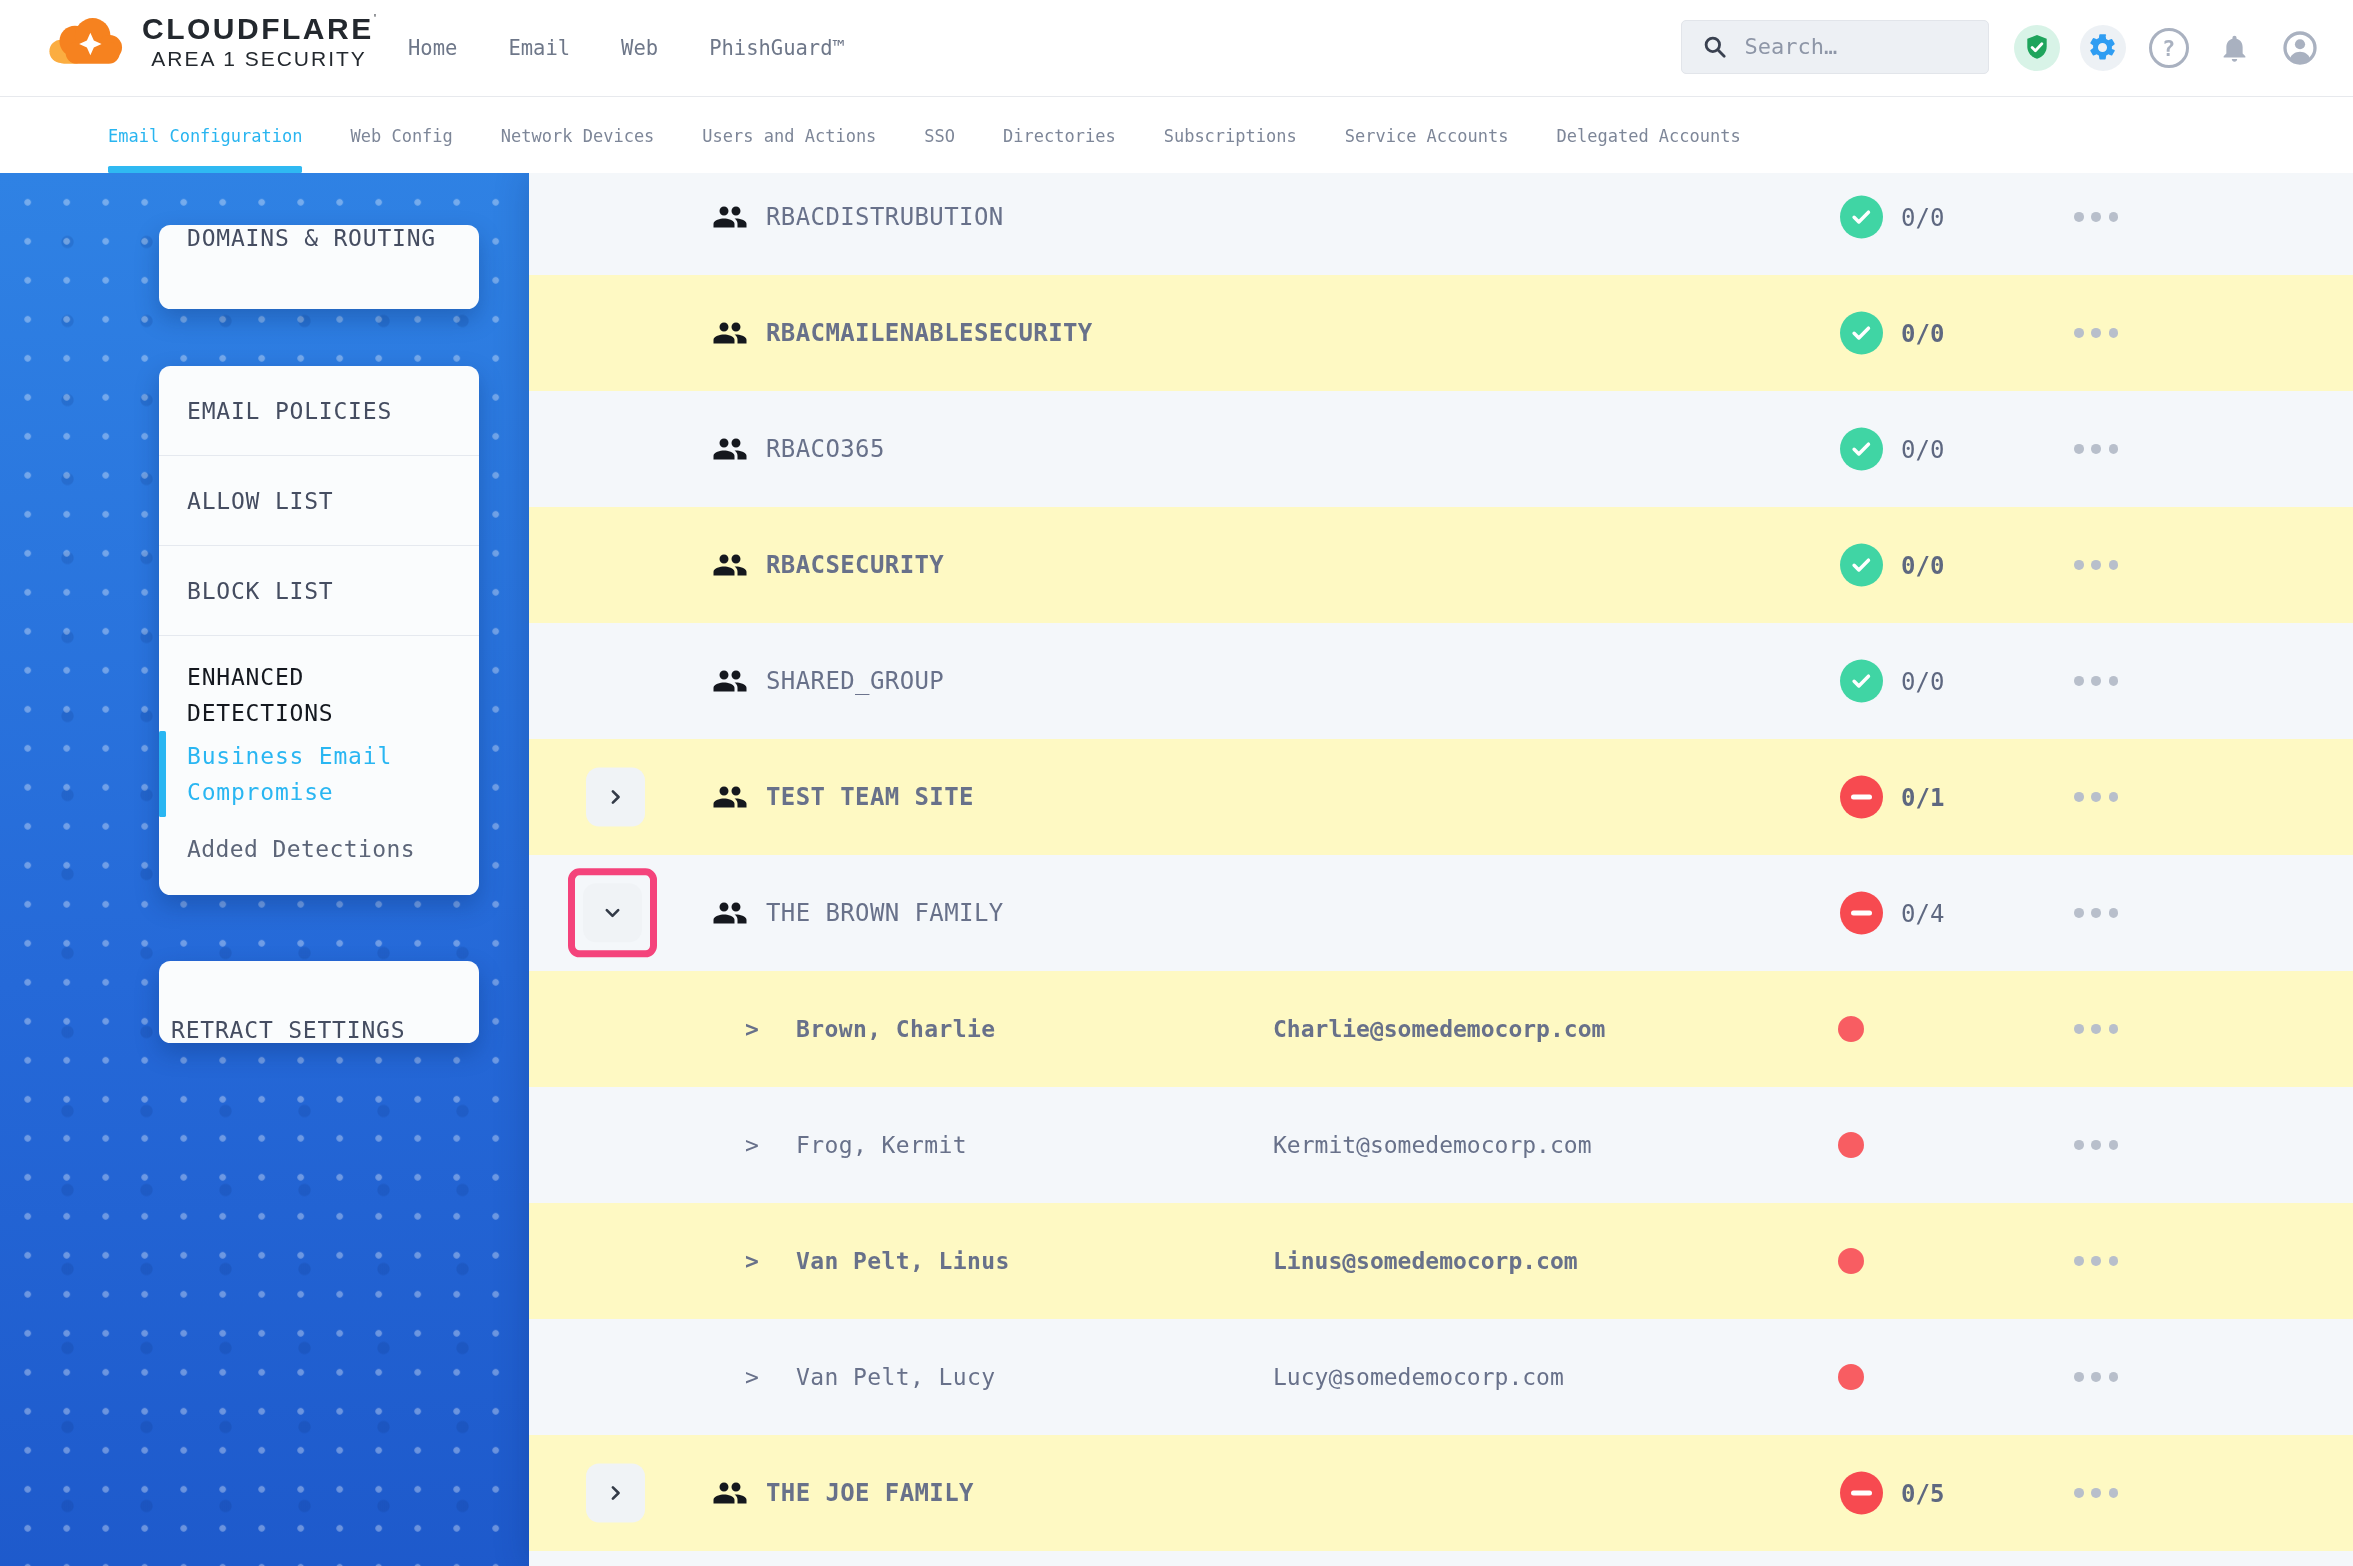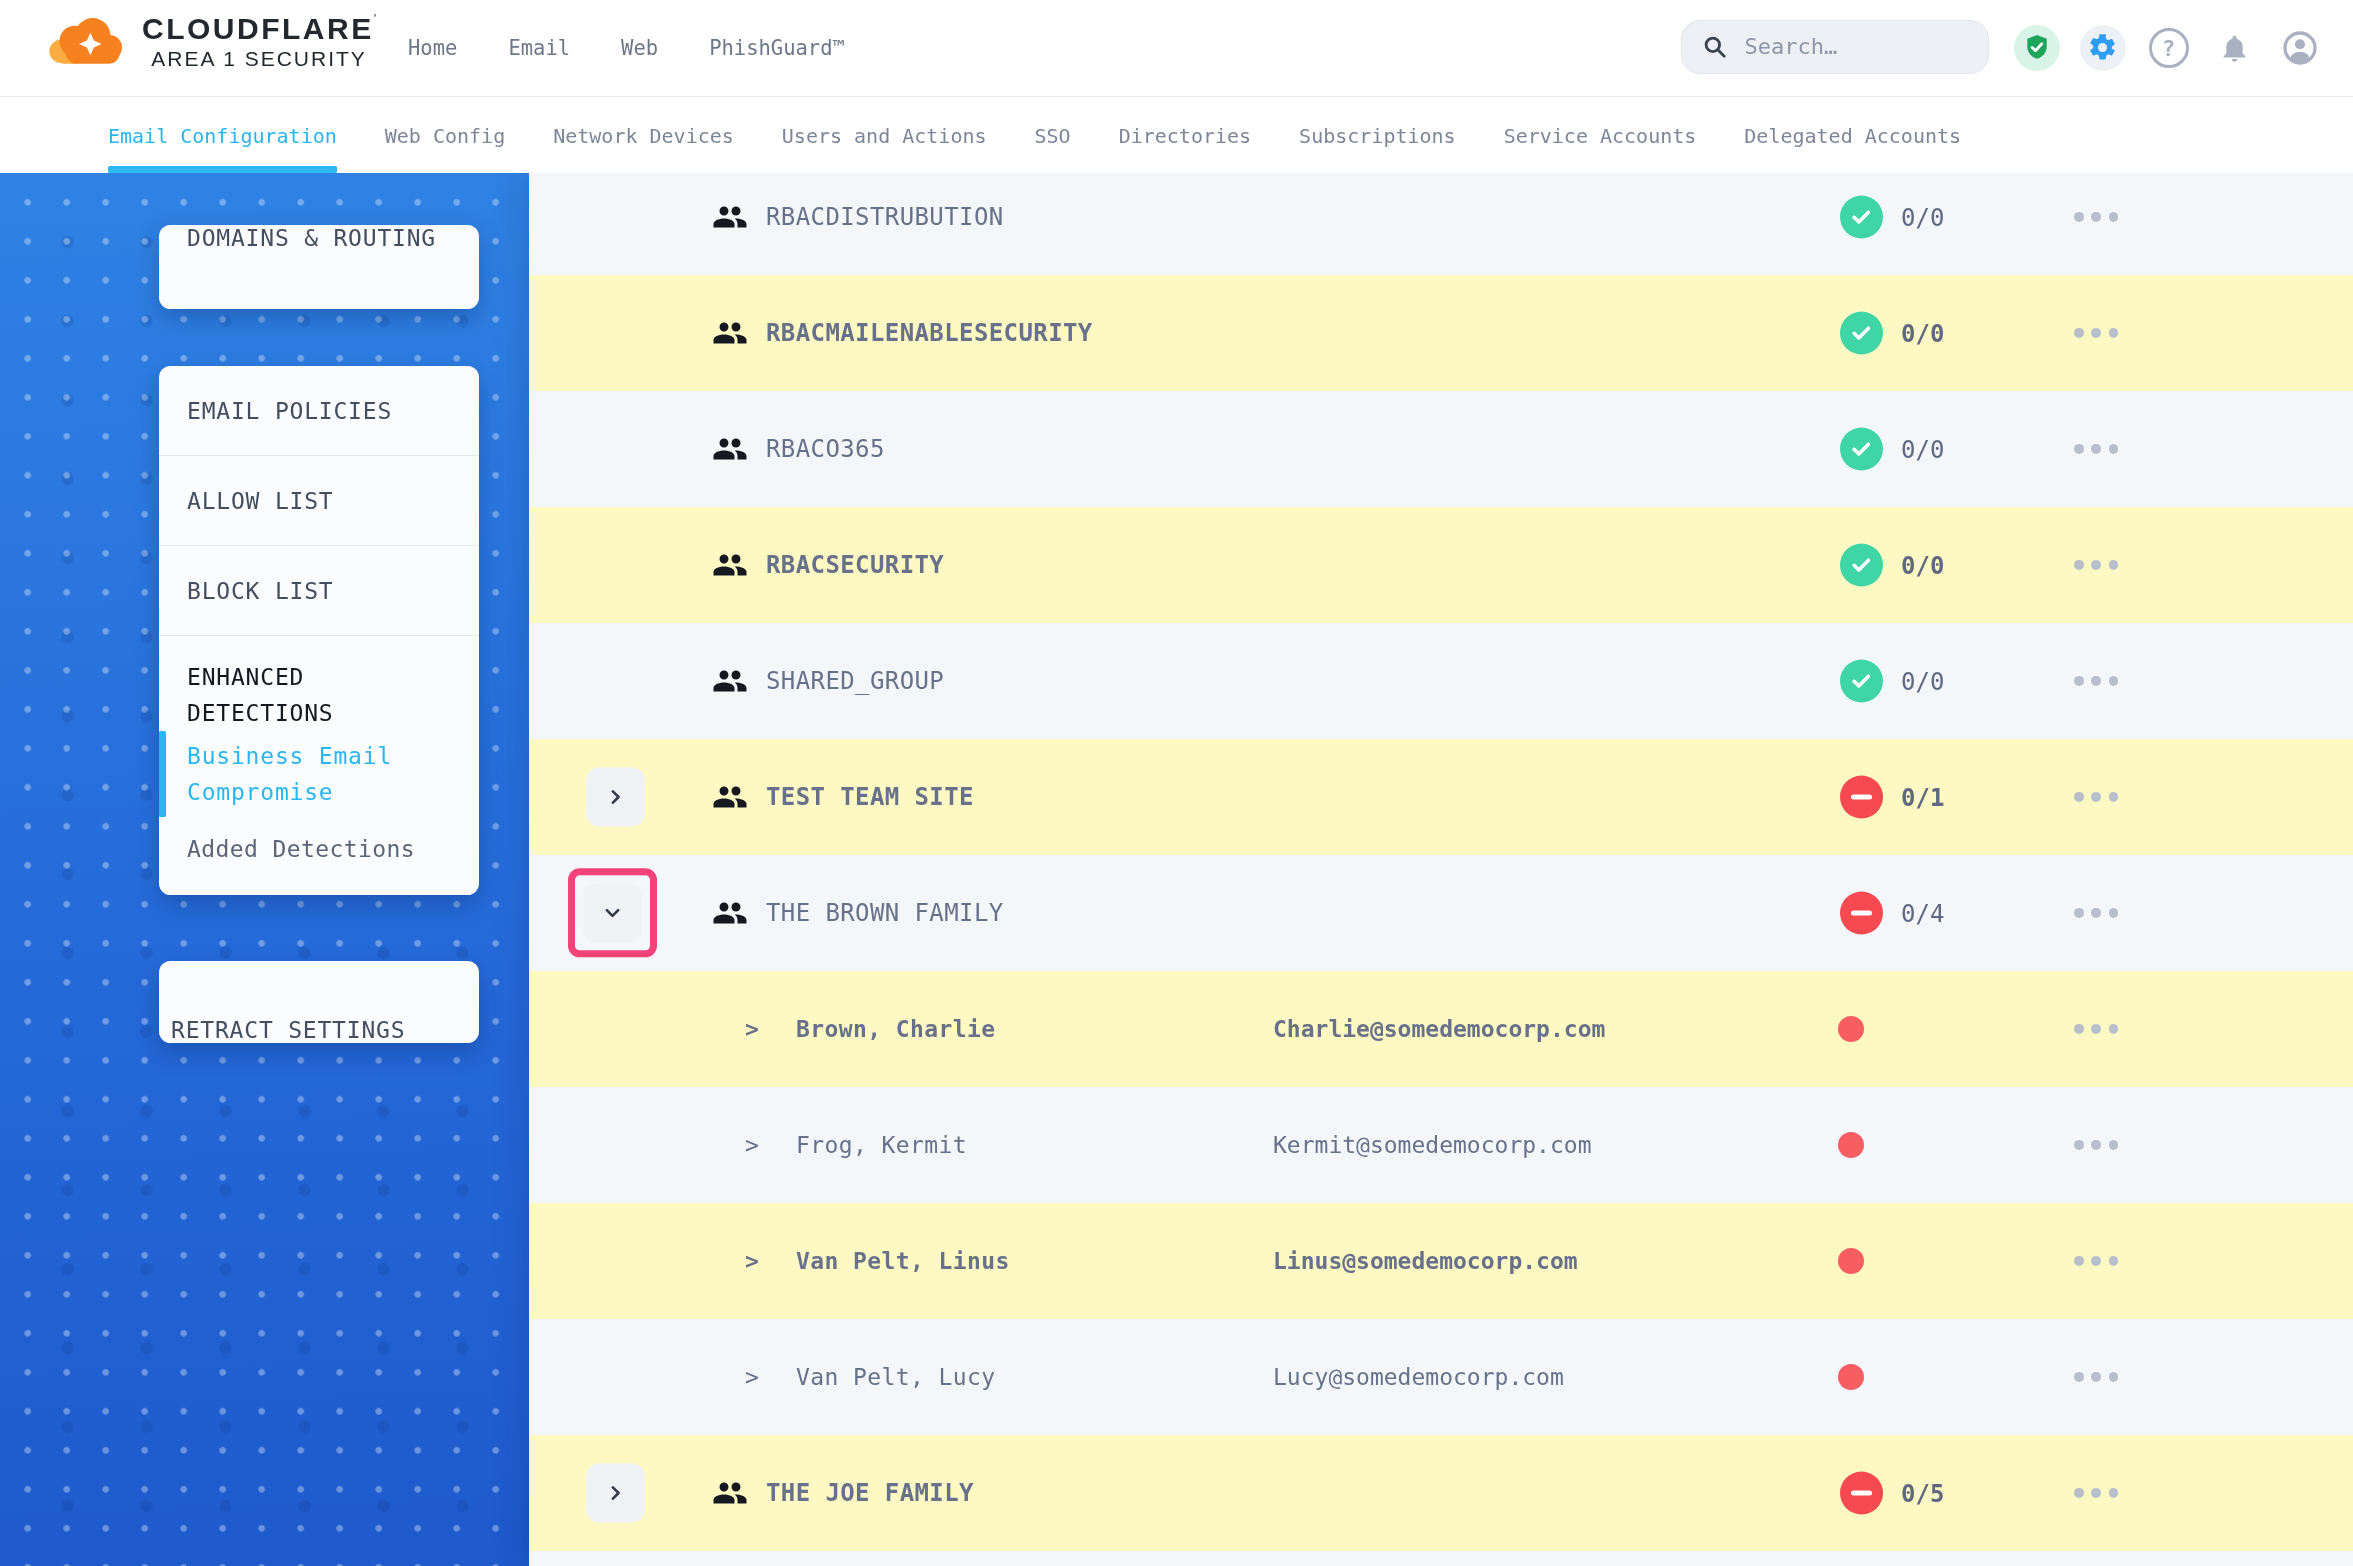--- a/index.html
+++ b/index.html
@@ -13,36 +13,36 @@
   .brand-cloud{width:85px;height:57px;}
   .brand-text{display:flex;flex-direction:column;line-height:1.12;
               font-family:"Liberation Sans",sans-serif;color:#23282e;}
   .brand-name{font-size:30px;font-weight:bold;letter-spacing:2.5px;}
   .brand-tm{font-size:13px;vertical-align:top;color:#3a3f45;}
   .brand-product{font-size:21px;font-weight:normal;letter-spacing:2px;margin-top:1.6px;text-align:center;}
   .top-nav{position:absolute;left:378px;top:0;height:96px;display:flex;align-items:center;
            gap:51px;font-size:20.5px;color:#6e7789;margin-left:30px;}
   .top-nav span{cursor:pointer;white-space:nowrap;}
   .search{position:absolute;left:1681px;top:19.7px;width:308px;height:54px;background:#edf0f4;
-          border:1.6px solid #e2e5ea;border-radius:19px;display:flex;align-items:center;
+          border:1.6px solid #e2e5ea;border-radius:5px;display:flex;align-items:center;
           gap:14.8px;padding-left:19.7px;box-sizing:border-box;}
   .search input{border:none;outline:none;background:transparent;font-family:inherit;
                 font-size:22px;color:#49505f;width:221px;}
   .search input::placeholder{color:#8e96a7;}
   .top-icons{position:absolute;right:31px;top:0;height:96px;display:flex;align-items:center;gap:19.7px;}
   .icon-chip{width:46px;height:46px;border-radius:50%;display:flex;align-items:center;justify-content:center;}
   .chip-shield{background:#d8f3e7;}
   .chip-gear{background:#edf1f5;}
   .plain-icon{width:46px;height:46px;display:flex;align-items:center;justify-content:center;}
   .help-ring{width:34px;height:34px;border-radius:50%;border:3.3px solid #a9b1c0;color:#a9b1c0;
              display:flex;align-items:center;justify-content:center;font-size:22px;font-weight:bold;}
 
   
   .tabbar{position:absolute;top:98px;left:0;right:0;height:75px;background:#fff;z-index:25;
-          display:flex;align-items:center;gap:48px;padding-left:108px;font-size:20px;color:#7d8698;}
+          display:flex;align-items:center;gap:48px;padding-left:108px;font-size:17px;color:#7d8698;}
   .tab{position:relative;height:100%;display:flex;align-items:center;cursor:pointer;white-space:nowrap;}
   .tab.active{color:#29b5f0;}
   .tab.active::after{content:"";position:absolute;left:0;right:0;bottom:0;height:6.6px;
                      background:#2fb9f2;border-radius:1.6px;}
 
   
   .content{position:absolute;top:173px;left:0;right:0;bottom:0;
            background:linear-gradient(178deg,#2f82e4 0%,#2569d8 55%,#1d58ca 100%);}
   .content::before{content:"";position:absolute;inset:0;pointer-events:none;
      background-image:

